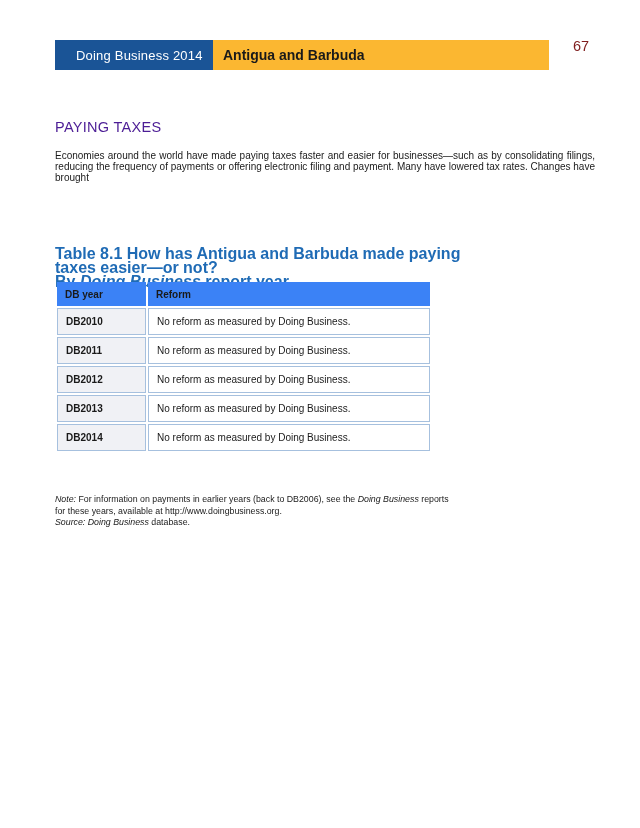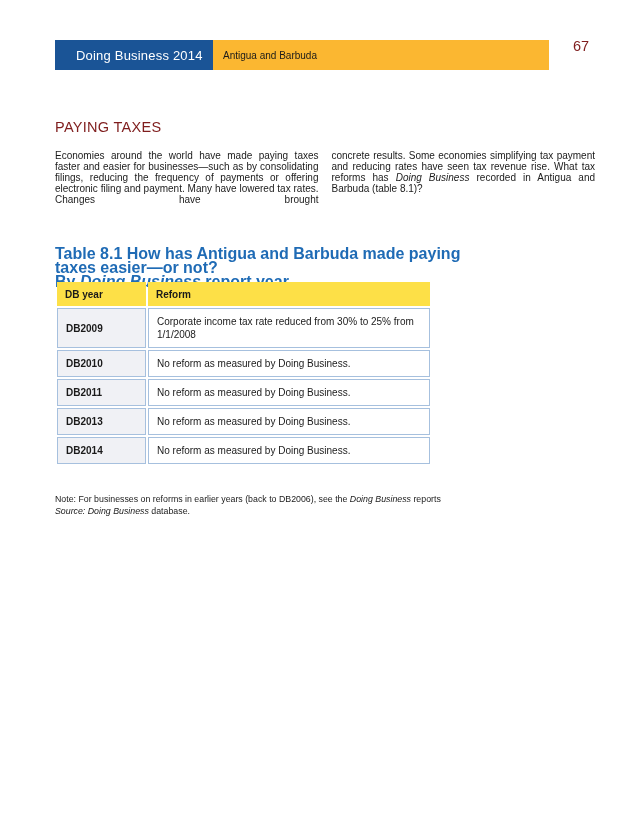--- a/index.html
+++ b/index.html
@@ -14,27 +14,27 @@
   
   .header-bar{position:absolute;left:55px;top:40px;display:flex;}
   .hdr-blue{
     width:158px;height:30px;background:#1A5496;color:#ffffff;
     display:flex;align-items:center;box-sizing:border-box;padding-left:21px;
     font-size:13px;letter-spacing:0.2px;
   }
   .hdr-gold{
     width:336px;height:30px;background:#FBB731;color:#1a1a1a;
     display:flex;align-items:center;box-sizing:border-box;padding-left:10px;
-    font-size:10px;font-weight:400;
+    font-size:14px;font-weight:700;
   }
   .page-number{position:absolute;left:573px;top:38px;font-size:14.5px;color:#7f1d1d;}
   
   .section-title{
     position:absolute;left:55px;top:119px;margin:0;
-    font-size:14.5px;font-weight:400;color:#7f1d1d;letter-spacing:0.3px;
+    font-size:14.5px;font-weight:400;color:#4c1d95;letter-spacing:0.3px;
   }
   
   .intro{
     position:absolute;left:55px;top:150px;width:540px;
     display:flex;gap:13px;
     font-size:10px;line-height:11px;
   }
   .intro p{margin:0;flex:1;text-align:justify;}
   .intro p.col-left{text-align-last:justify;}
   .intro p.col-right{text-align-last:left;}
@@ -44,21 +44,21 @@
     color:#1F6BB5;font-size:16px;font-weight:700;line-height:14px;
   }
   
   .reform-table{
     position:absolute;left:55px;top:280px;width:377px;
     border-collapse:separate;border-spacing:2px;
     table-layout:fixed;
     font-size:10px;line-height:13px;color:#1a1a1a;
   }
   .reform-table th{
-    background:#fde047;text-align:left;font-weight:700;
+    background:#3b82f6;text-align:left;font-weight:700;
     padding:6px 8px 5px 8px;border:none;
   }
   .reform-table th.col-year{width:73px;}
   .reform-table td{
     border:1px solid #A6C0DE;vertical-align:middle;
     padding:6px 8px;
   }
   .reform-table td.year-cell{background:#F0F1F5;font-weight:700;}
   .reform-table td.reform-cell{background:#ffffff;}
   
@@ -80,63 +80,63 @@
       <span>Antigua and Barbuda</span>
     </div>
   </div>
 
   <div class="page-number">67</div>
 
   <h1 class="section-title">PAYING TAXES</h1>
 
   <div class="intro">
     <p class="col-left">Economies around the world have made paying taxes faster and easier for businesses—such as by consolidating filings, reducing the frequency of payments or offering electronic filing and payment. Many have lowered tax rates. Changes have brought</p>
-    <p class="col-right"><span>concrete results. Some economies simplifying tax payment and reducing rates have seen tax revenue rise. What tax reforms has </span><span style="font-style: italic;">Doing Business</span><span> recorded in Antigua and Barbuda (table 8.1)?</span></p>
   </div>
 
   <div class="caption">
     <div>Table 8.1 How has Antigua and Barbuda made paying taxes easier—or not?</div>
     <div><span>By </span><span style="font-style: italic;">Doing Business</span><span> report year</span></div>
   </div>
 
   <table class="reform-table">
     <thead>
       <tr>
         <th class="col-year">DB year</th>
         <th class="col-reform">Reform</th>
       </tr>
     </thead>
     <tbody>
 
-        <tr>
-          <td class="year-cell">DB2009</td>
-          <td class="reform-cell">Corporate income tax rate reduced from 30% to 25% from 1/1/2008</td>
-        </tr>
 
         <tr>
           <td class="year-cell">DB2010</td>
           <td class="reform-cell">No reform as measured by Doing Business.</td>
         </tr>
 
         <tr>
           <td class="year-cell">DB2011</td>
           <td class="reform-cell">No reform as measured by Doing Business.</td>
         </tr>
 
+        <tr>
+          <td class="year-cell">DB2012</td>
+          <td class="reform-cell">No reform as measured by Doing Business.</td>
+        </tr>
 
         <tr>
           <td class="year-cell">DB2013</td>
           <td class="reform-cell">No reform as measured by Doing Business.</td>
         </tr>
 
         <tr>
           <td class="year-cell">DB2014</td>
           <td class="reform-cell">No reform as measured by Doing Business.</td>
         </tr>
       </tbody>
   </table>
 
   <div class="notes">
-    <div><span style="">Note:</span><span> For businesses on reforms in earlier years (back to DB2006), see the </span><span style="font-style: italic;">Doing Business</span><span> reports</span></div>
+    <div><span style="font-style: italic;">Note:</span><span> For information on payments in earlier years (back to DB2006), see the </span><span style="font-style: italic;">Doing Business</span><span> reports</span></div>
+    <div>for these years, available at http://www.doingbusiness.org.</div>
     <div><span style="font-style: italic;">Source: </span><span style="font-style: italic;">Doing Business</span><span> database.</span></div>
   </div>
 
 </div>
 
 </body></html>

